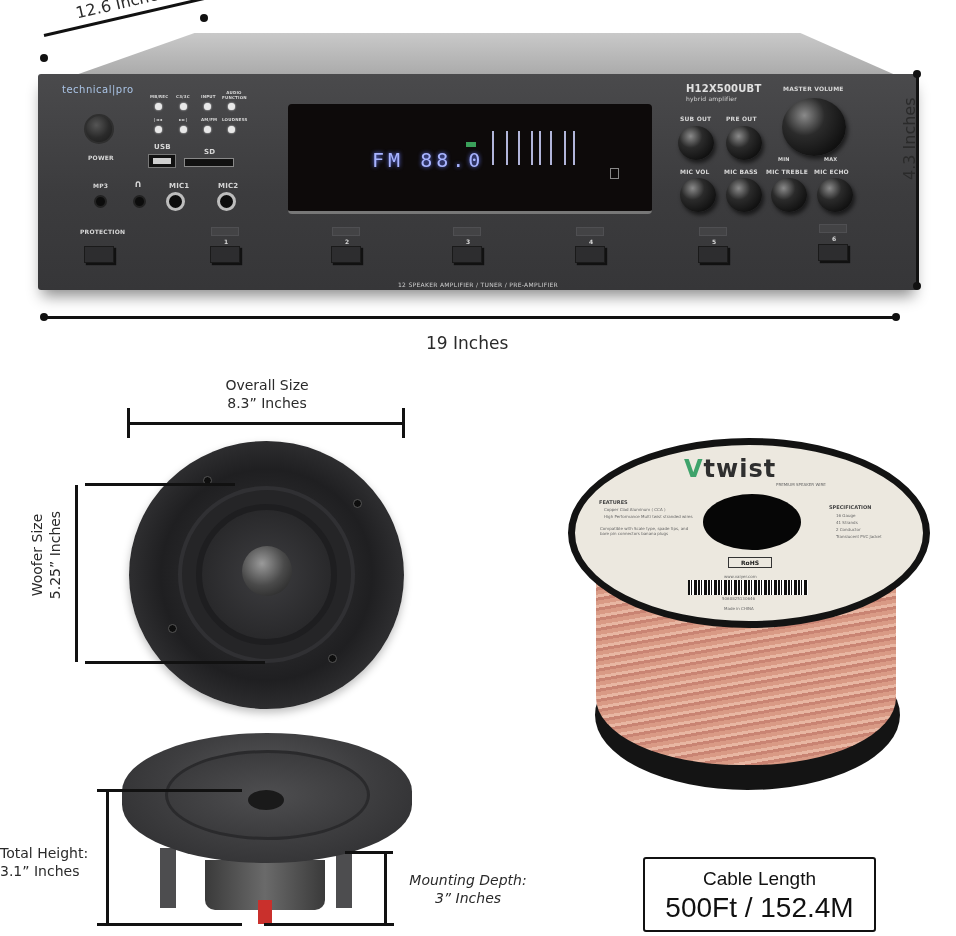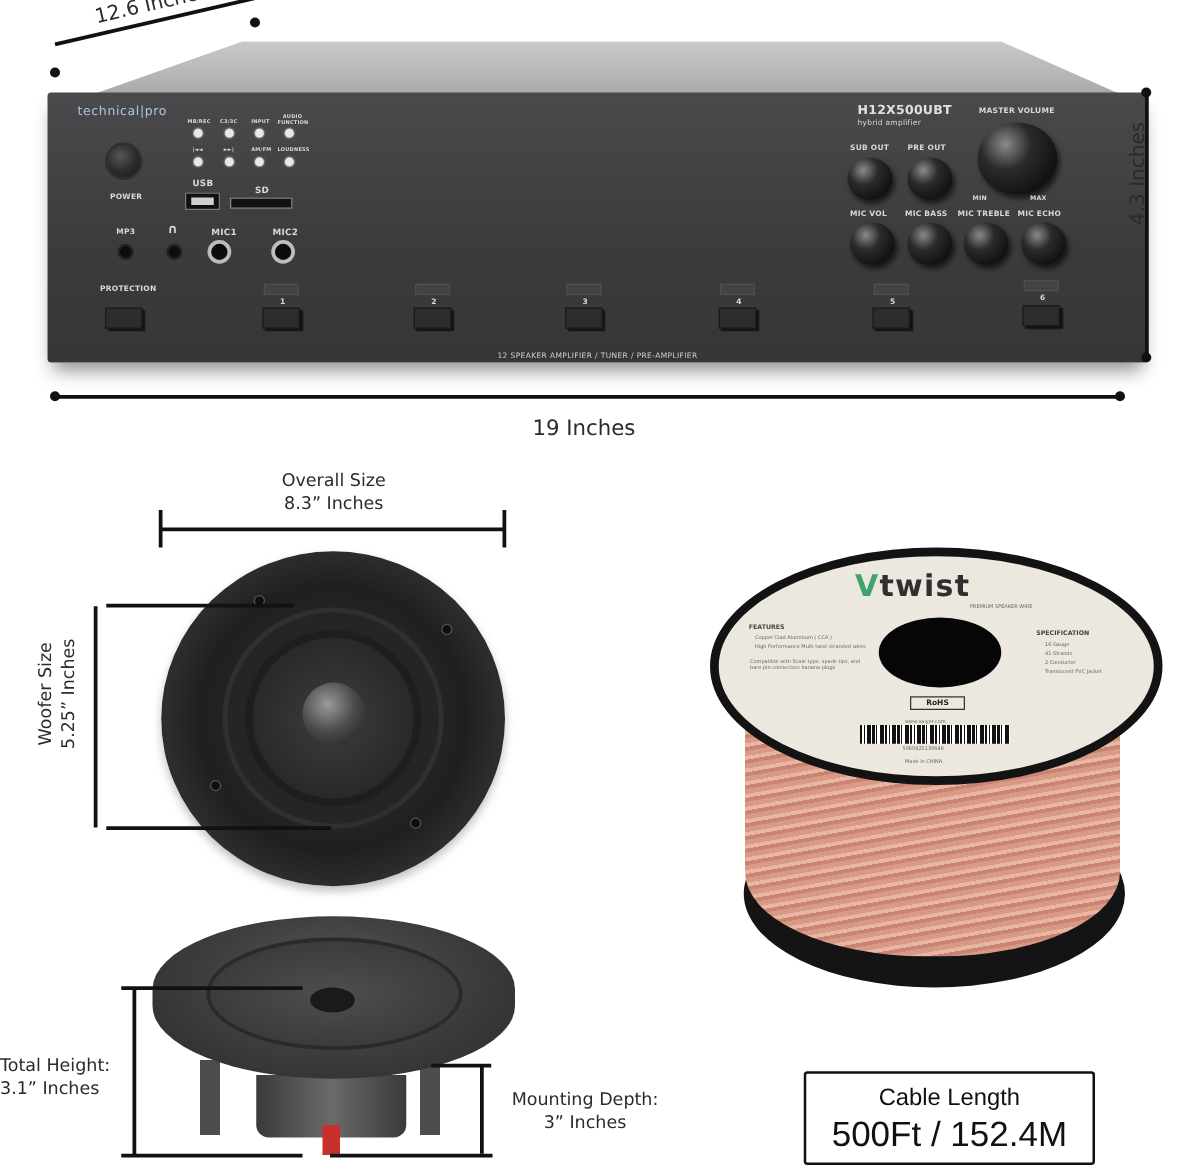--- a/index.html
+++ b/index.html
@@ -116,20 +116,36 @@
 
   <div class="lbl" style="left:55px;top:108px;">MP3</div>
   <div class="lbl" style="left:96px;top:104px;font-size:10px;">∩</div>
   <div class="lbl" style="left:131px;top:108px;font-size:7px;">MIC1</div>
   <div class="lbl" style="left:180px;top:108px;font-size:7px;">MIC2</div>
   <div class="jack small" style="left:56px;top:121px;"></div>
   <div class="jack small" style="left:95px;top:121px;"></div>
   <div class="jack big" style="left:128px;top:118px;"></div>
   <div class="jack big" style="left:179px;top:118px;"></div>
 
+  <div class="display">
+    <div class="st"></div>
+    <div class="fm">
+      <span>FM</span>
+      <span>88.0</span>
+    </div>
+    <div class="eq-bar" style="left:204px;height:34px;"></div>
+    <div class="eq-bar" style="left:218px;height:34px;"></div>
+    <div class="eq-bar" style="left:230px;height:34px;"></div>
+    <div class="eq-bar" style="left:243px;height:34px;"></div>
+    <div class="eq-bar" style="left:251px;height:34px;"></div>
+    <div class="eq-bar" style="left:262px;height:34px;"></div>
+    <div class="eq-bar" style="left:276px;height:34px;"></div>
+    <div class="eq-bar" style="left:285px;height:34px;"></div>
+    <div style="position:absolute;left:322px;top:64px;width:9px;height:11px;border:1px solid #888;"></div>
+  </div>
 
   <div class="lbl" style="left:648px;top:9px;font-size:10px;font-weight:bold;color:#e0e0e0;">H12X500UBT</div>
   <div class="lbl" style="left:648px;top:21px;font-size:6px;font-weight:normal;">hybrid amplifier</div>
   <div class="lbl" style="left:745px;top:11px;">MASTER VOLUME</div>
   <div class="knob" style="left:744px;top:24px;width:64px;height:58px;"></div>
   <div class="lbl" style="left:740px;top:82px;font-size:5px;">MIN</div>
   <div class="lbl" style="left:786px;top:82px;font-size:5px;">MAX</div>
 
   <div class="lbl" style="left:642px;top:41px;">SUB OUT</div>
   <div class="lbl" style="left:688px;top:41px;">PRE OUT</div>
@@ -222,21 +238,21 @@
 <div class="hline" style="left:97px;top:789px;width:145px;"></div>
 <div class="hline" style="left:97px;top:923px;width:145px;"></div>
 <div class="hline" style="left:264px;top:923px;width:130px;"></div>
 <div class="vline" style="left:384px;top:853px;height:70px;"></div>
 <div class="hline" style="left:345px;top:851px;width:48px;"></div>
 
 <div class="abs dim-text" style="left:0px;top:844px;width:102px;font-size:14px;line-height:18px;">
   <div>Total Height:</div>
   <div>3.1” Inches</div>
 </div>
-<div class="abs dim-text" style="left:402px;top:871px;width:132px;text-align:center;font-size:14px;line-height:18px;">
+<div class="abs dim-text" style="left:402px;top:871px;width:132px;text-align:center;font-size:14px;line-height:18px;font-style:italic;">
   <div>Mounting Depth:</div>
   <div>3” Inches</div>
 </div>
 
 <div class="spool-bot"></div>
 <div class="spool-wire"></div>
 <div class="spool-top"></div>
 <div class="spool-hole"></div>
 <div class="brand"><span class="v">V</span><span>twist</span></div>
 <div class="tinyl" style="left:776px;top:482px;">PREMIUM SPEAKER WIRE</div>

